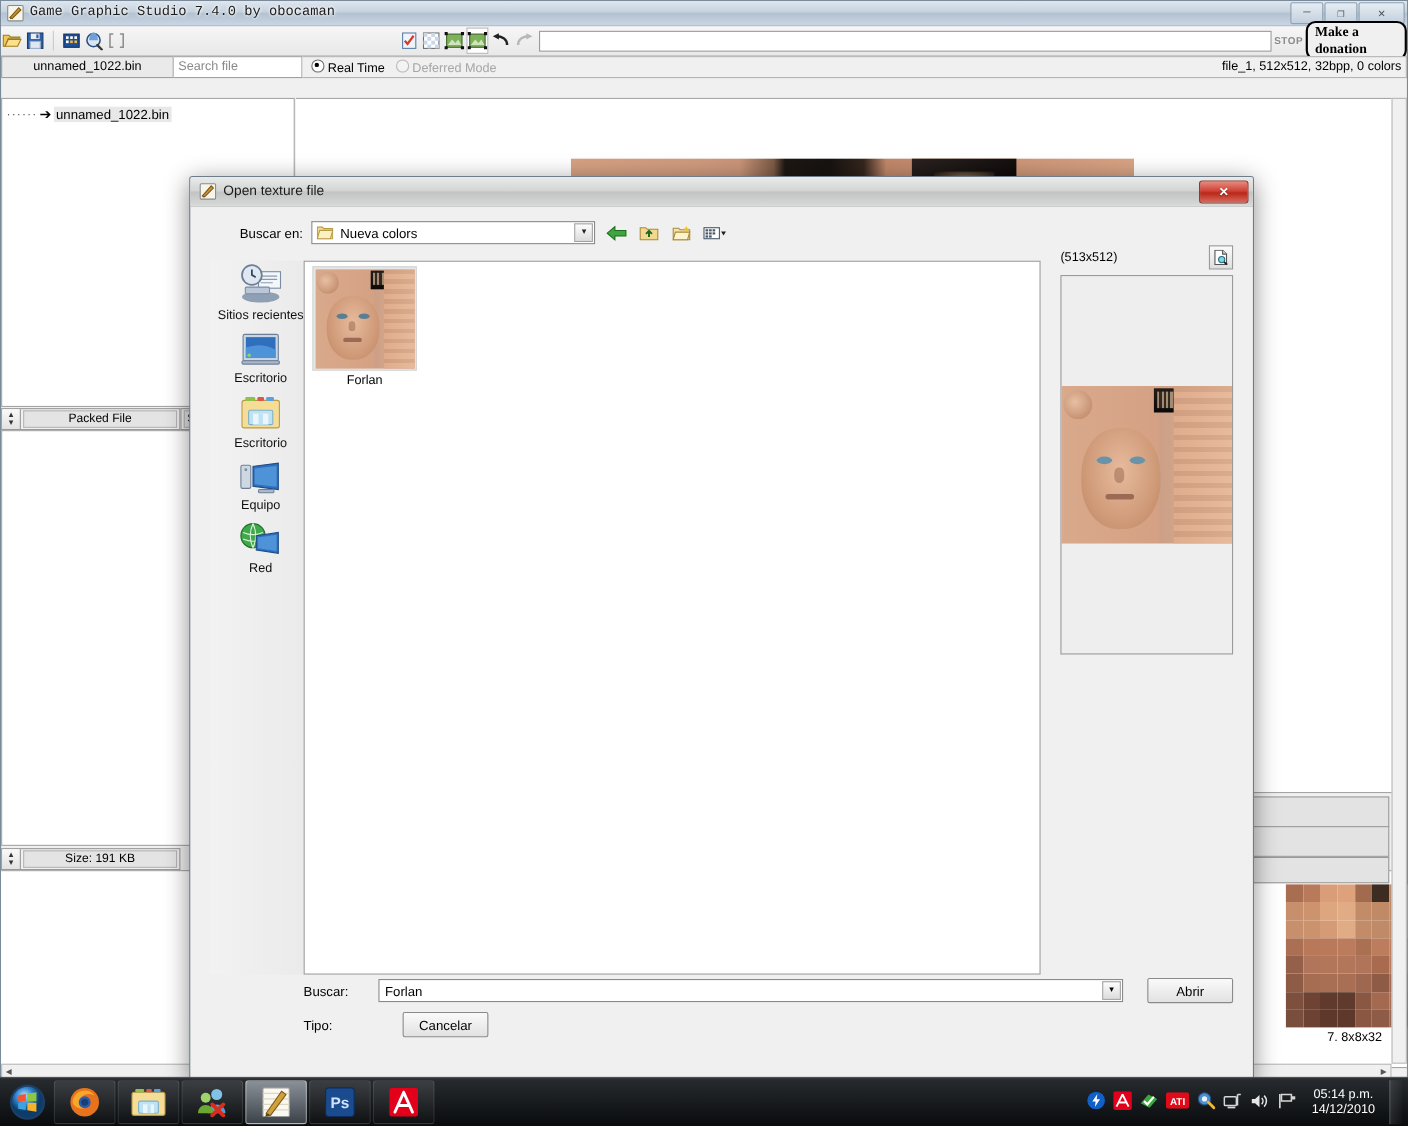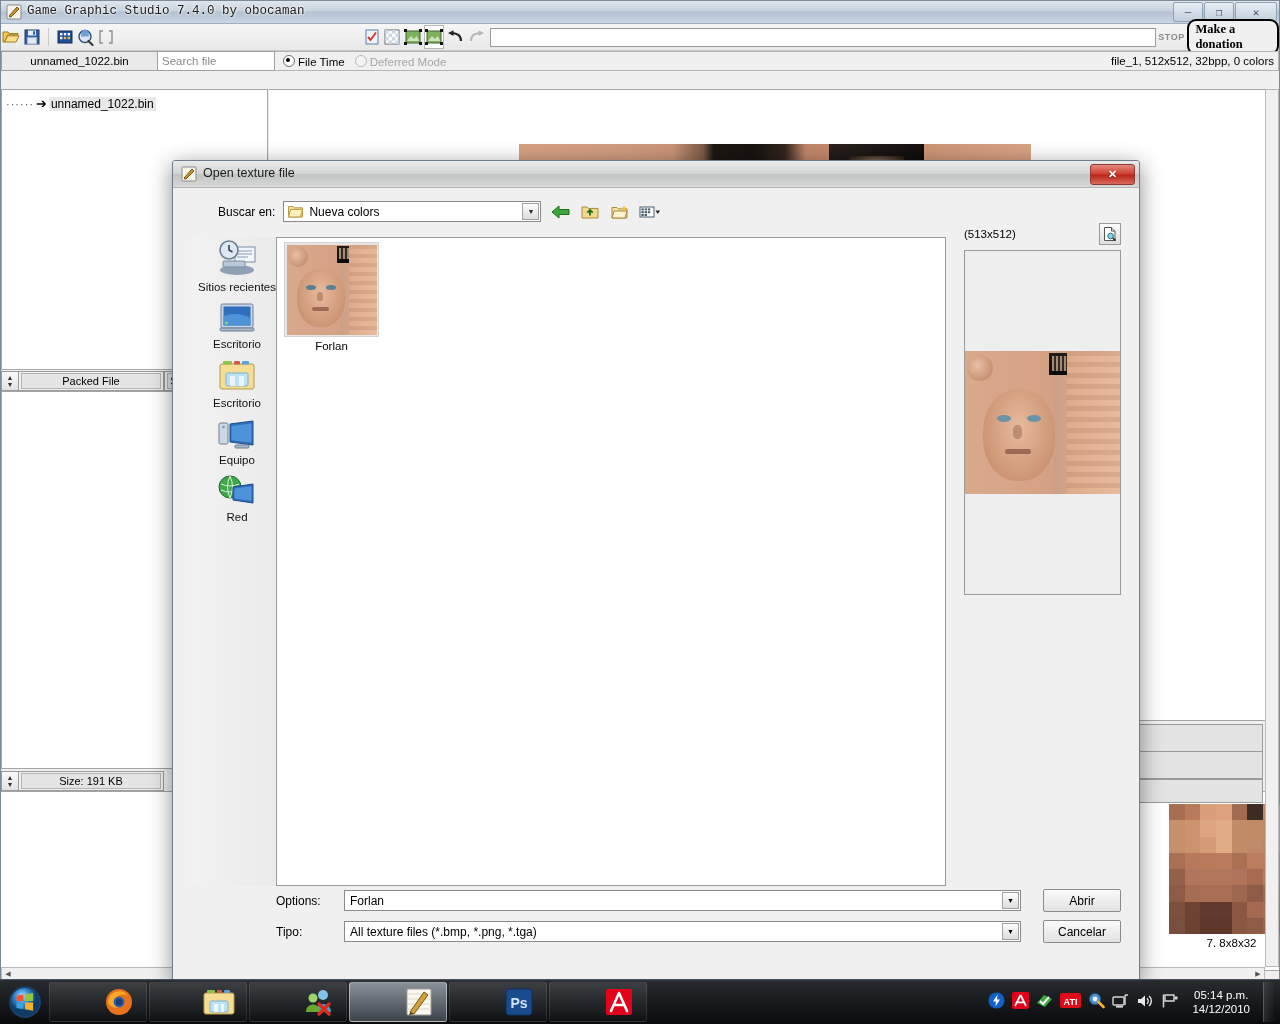--- a/index.html
+++ b/index.html
@@ -127,21 +127,21 @@
   .dbtn{width:76px;height:21px;margin-left:22px;border:1px solid #8a8a8a;border-radius:2px;
      background:linear-gradient(to bottom,#fafafa,#e2e2e2);font-size:12px;display:flex;align-items:center;justify-content:center;}
 
   
   #taskbar{position:absolute;left:0;bottom:0;width:1280px;height:44px;
      background:linear-gradient(to bottom,rgba(40,44,48,.96),rgba(8,10,12,.99));
      border-top:1px solid rgba(120,140,160,.55);display:flex;align-items:center;}
   .startorb{width:46px;height:40px;margin-left:2px;display:flex;align-items:center;justify-content:center;}
   .tbitem{width:54px;height:38px;margin:0 1px;border:1px solid rgba(255,255,255,.10);border-radius:3px;
      background:linear-gradient(to bottom,rgba(255,255,255,.10),rgba(255,255,255,.02));
-     display:flex;align-items:center;justify-content:center;padding-left:42px;}
+     display:flex;align-items:center;justify-content:center;}
   .tbitem.active{background:linear-gradient(to bottom,rgba(220,230,240,.55),rgba(150,165,180,.35));
      border-color:rgba(255,255,255,.45);}
   .tray{margin-left:auto;display:flex;align-items:center;gap:7px;padding-right:6px;}
   .trayclock{color:#fff;font-size:11.5px;text-align:center;line-height:14px;padding:0 6px;}
   .showdesk{width:10px;height:40px;border-left:1px solid rgba(255,255,255,.25);
      background:linear-gradient(to right,rgba(255,255,255,.10),rgba(255,255,255,.02));}
 
   .pixgrid{display:grid;}
 </style>
 </head>
@@ -274,21 +274,21 @@
     <div style="width:38px;display:flex;align-items:center;justify-content:center">
       <span class="stop-lbl">STOP</span>
     </div>
     <div class="donate">Make a donation</div>
   </div>
 
   <div class="row2">
     <div class="tabbox">unnamed_1022.bin</div>
     <div class="searchbox" title="Search file">Search file</div>
     <div class="modebar">
-      <span><span class="radio on"></span><span>File Time</span></span>
+      <span><span class="radio on"></span><span>Real Time</span></span>
       <span><span class="radio dim"></span><span class="dimtext">Deferred Mode</span></span>
       <span class="fileinfo">file_1, 512x512, 32bpp, 0 colors</span>
     </div>
   </div>
 
   <div class="treepanel">
     <div class="treeitem">
       <span class="dotline">······</span>
       <span class="arrow">➔</span>
       <span class="treelabel">unnamed_1022.bin</span>
@@ -573,33 +573,29 @@
           <div style="position:absolute;left:62px;top:64px;width:14px;height:7px;border-radius:50%;background:#6b93a8;"></div>
           <div style="position:absolute;left:48px;top:74px;width:9px;height:14px;border-radius:40%;background:rgba(150,100,75,.5);"></div>
           <div style="position:absolute;left:40px;top:98px;width:26px;height:5px;border-radius:3px;background:#9c6a54;"></div>
           <div style="position:absolute;left:102px;top:0;width:53px;height:143px;background:repeating-linear-gradient(180deg,rgba(160,110,85,.2) 0 5px,rgba(228,184,154,.2) 5px 11px),linear-gradient(to right,#dda98a,#e8bb9c);"></div>
         </div>
       </div>
     </div>
 
     <div class="bottomrow">
       <div class="brow">
-        <span class="lbl">Options:</span>
+        <span class="lbl">Buscar:</span>
         <div class="fld">
           <span class="v">Forlan</span>
           <span class="dd" style="position:absolute;right:1px;top:1px;width:17px;height:17px;background:linear-gradient(to bottom,#fdfdfd,#dcdcdc);border:1px solid #a0a0a0;display:flex;align-items:center;justify-content:center;font-size:7px;box-sizing:border-box;">▼</span>
         </div>
         <div class="dbtn">Abrir</div>
       </div>
       <div class="brow">
         <span class="lbl">Tipo:</span>
-        <div class="fld">
-          <span class="v">All texture files (*.bmp, *.png, *.tga)</span>
-          <span class="dd" style="position:absolute;right:1px;top:1px;width:17px;height:17px;background:linear-gradient(to bottom,#fdfdfd,#dcdcdc);border:1px solid #a0a0a0;display:flex;align-items:center;justify-content:center;font-size:7px;box-sizing:border-box;">▼</span>
-        </div>
         <div class="dbtn">Cancelar</div>
       </div>
     </div>
 
   </div>
 </div>
 
 <div id="taskbar">
   <div class="startorb">
     <svg width="36" height="36" viewBox="0 0 36 36">

